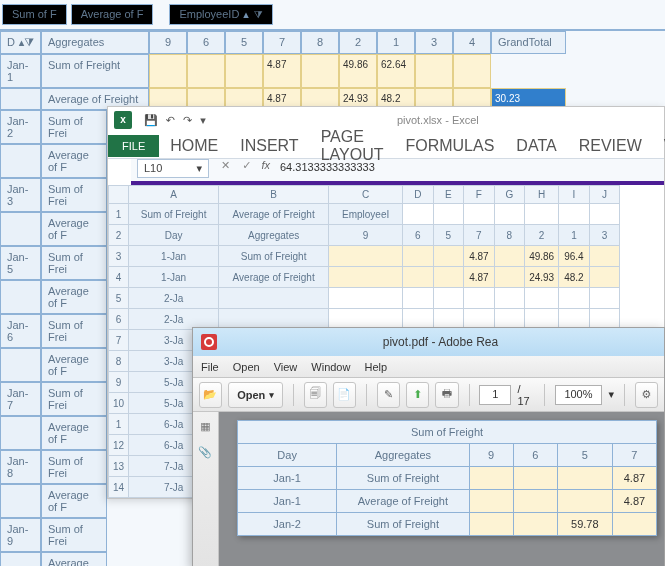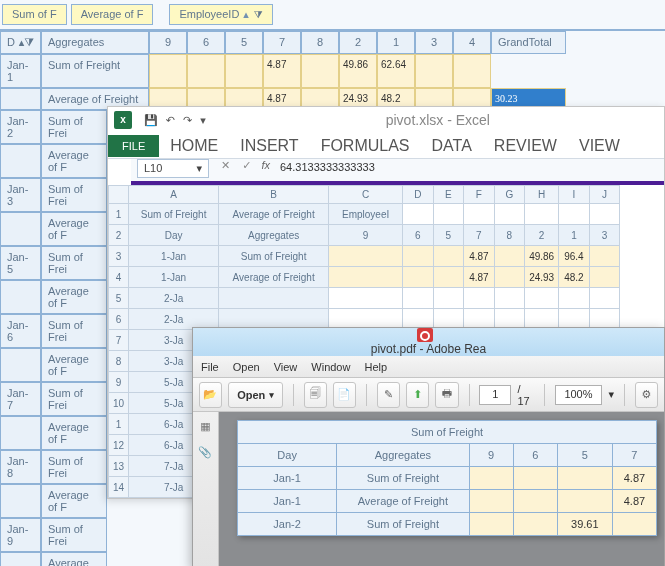--- a/index.html
+++ b/index.html
@@ -1,45 +1,45 @@
 <!DOCTYPE html>
 <html><head>
 <meta charset="utf-8">
 <style>
   * { margin: 0; padding: 0; box-sizing: border-box; font-family: "Segoe UI", Tahoma, sans-serif; font-size: 11px; }
   body { background: #f4f8fc; width: 665px; height: 566px; position: relative; overflow: hidden; color: #333; }
 
   
   .pivot { position: absolute; left: 0; top: 0; width: 665px; }
   .pivot-chips { display: flex; gap: 4px; padding: 4px 2px; border-bottom: 1px solid #8fb2d6; }
-  .chip { border: 1px solid #8fb2d6; background: #fef9c3; padding: 3px 9px; color: #5f768d; position: relative; }
+  .chip { border: 1px solid #8fb2d6; background: #000000; padding: 3px 9px; color: #5f768d; position: relative; }
   .chip .arrow { color: #7392b1; margin-left: 4px; }
   .chip .filt { color: #5f768d; margin-left: 5px; font-size: 10px; }
 
   .pivot-hrow { display: flex; border-top: 1px solid #8fb2d6; }
   .hcell { border: 1px solid #8fb2d6; background: #e9f1f9; padding: 4px 6px; color: #5f768d; text-align: left; }
   .hcell.col { width: 38px; text-align: center; }
   .hcell.gt { width: 75px; }
 
   .pivot-body { }
   .prow { display: flex; }
   .rcell { border: 1px solid #8fb2d6; background: #e9f1f9; padding: 4px 6px; color: #5f768d; }
   .rcell.day { width: 41px; }
   .rcell.agg { width: 108px; }
   .vcell { border: 1px solid #e3cf89; background: #fdf3d4; width: 38px; padding: 4px 3px; color: #333; font-size: 10px; text-align: left; }
   .vcell.gt { width: 75px; }
-  .vcell.selected { background: #317fcc; color: #fff; font-family: Liberation Serif, serif; }
+  .vcell.selected { background: #317fcc; color: #fff; }
 
   
   .excel { position: absolute; left: 107px; top: 106px; width: 558px; background: #fff; border: 1px solid #c5c5c5; box-shadow: -2px 2px 8px rgba(0,0,0,0.15); }
   .excel-title { height: 26px; display: flex; align-items: center; background: #fff; }
   .xl-mark { width: 18px; height: 18px; margin: 0 6px; background: #217346; color: #fff; text-align: center; line-height: 18px; font-weight: bold; font-size: 10px; border-radius: 2px; }
   .qat { display: flex; gap: 8px; padding: 0 6px; color: #555; }
   .qat span { cursor: pointer; }
-  .excel-doc { flex: 1; text-align: center; color: #888; font-size: 14px; }
+  .excel-doc { flex: 1; text-align: center; color: #888; font-size: 11px; }
   .ribbon { display: flex; align-items: center; height: 26px; background: #fff; border-bottom: 1px solid #d3dbe4; }
   .ribbon .file { background: #217346; color: #fff; padding: 5px 14px; font-size: 11px; }
   .ribbon .tab { padding: 5px 11px; color: #555; font-size: 16px; cursor: pointer; }
 
   .fxbar { display: flex; align-items: flex-start; height: 26px; border-bottom: 4px solid #4c1d95; background: #f6f9fc; margin-left: 23px; }
   .namebox { width: 72px; border: 1px solid #b0c4da; background: #fff; margin: 0 6px; padding: 2px 6px; color: #444; display: flex; justify-content: space-between; }
   .fx-btn { color: #888; padding: 0 6px; cursor: pointer; }
   .fx-lbl { font-style: italic; color: #666; padding: 0 4px; }
   .fx-val { flex: 1; padding: 2px 6px; color: #333; }
 
@@ -48,21 +48,21 @@
   .sheet th.row, .sheet td.row { width: 20px; background: #eef4fa; border: 1px solid #c5d2e0; color: #5f768d; text-align: center; font-weight: normal; font-size: 10px; }
   .sheet th.col { background: #eef4fa; border: 1px solid #c5d2e0; color: #5f768d; text-align: center; font-weight: normal; font-size: 10px; padding: 3px 0; }
   .sheet td { border: 1px solid #c5d2e0; font-size: 10px; padding: 3px 4px; height: 21px; text-align: center; color: #333; }
   .sheet td.hdr { background: #e9f1f9; color: #5f768d; }
   .sheet td.val { background: #fdf3d4; }
   .colA { width: 90px; } .colB { width: 110px; } .colC { width: 74px; }
   .colN { width: 30.5px; }
 
   
   .pdf { position: absolute; left: 192px; top: 327px; width: 473px; background: #f2f2f2; border: 1px solid #a0a0a0; box-shadow: -2px 2px 10px rgba(0,0,0,0.25); }
-  .pdf-title { height: 28px; background: linear-gradient(#cfe8f9,#b8dbf4); display: flex; align-items: center; padding: 0 8px; color: #3a3a3a; flex-direction: column; }
+  .pdf-title { height: 28px; background: linear-gradient(#cfe8f9,#b8dbf4); display: flex; align-items: center; padding: 0 8px; color: #3a3a3a; }
   .pdf-ico { width: 16px; height: 16px; background: #d63b3b; border-radius: 2px; margin-right: 8px; position: relative; }
   .pdf-ico::after { content: ''; position: absolute; left: 3px; top: 3px; width: 10px; height: 10px; border: 2px solid #fff; border-radius: 50%; box-sizing: border-box; }
   .pdf-t { flex: 1; text-align: center; font-size: 12px; }
   .pdf-menu { height: 22px; display: flex; align-items: center; background: linear-gradient(#f5f5f5,#e8e8e8); padding: 0 8px; gap: 14px; color: #333; border-bottom: 1px solid #c5c5c5; }
   .pdf-menu span { cursor: pointer; }
   .pdf-tool { height: 34px; background: linear-gradient(#fafafa,#e6e6e6); display: flex; align-items: center; padding: 0 6px; gap: 6px; border-bottom: 1px solid #c5c5c5; }
   .tbtn { width: 26px; height: 26px; border: 1px solid #c5c5c5; border-radius: 3px; background: linear-gradient(#fff,#eee); display: flex; align-items: center; justify-content: center; cursor: pointer; color: #666; }
   .openbtn { padding: 0 8px; height: 26px; border: 1px solid #c5c5c5; border-radius: 3px; background: linear-gradient(#fff,#eee); display: flex; align-items: center; gap: 4px; font-weight: bold; cursor: pointer; color: #333; }
   .sep { width: 1px; height: 22px; background: #c5c5c5; margin: 0 4px; }
   .pagebox, .zoombox { width: 36px; height: 20px; border: 1px solid #b0b0b0; background: #fff; text-align: center; font-size: 11px; padding: 2px 0; }
@@ -209,20 +209,21 @@
       <span>↶</span>
       <span>↷</span>
       <span>▾</span>
     </div>
     <div class="excel-doc">pivot.xlsx - Excel</div>
   </div>
   <div class="ribbon">
     <div class="file">FILE</div>
     <div class="tab">HOME</div>
     <div class="tab">INSERT</div>
+    <div class="tab">PAGE LAYOUT</div>
     <div class="tab">FORMULAS</div>
     <div class="tab">DATA</div>
     <div class="tab">REVIEW</div>
     <div class="tab">VIEW</div>
   </div>
   <div class="fxbar">
     <div class="namebox">
         <span>L10</span>
         <span>▾</span>
       </div>
@@ -502,21 +503,21 @@
                 <td class="val"></td>
                 <td class="val"></td>
                 <td class="val"></td>
                 <td class="val">4.87</td>
               </tr>
           <tr>
                 <td class="hdr">Jan-2</td>
                 <td class="hdr">Sum of Freight</td>
                 <td class="val"></td>
                 <td class="val"></td>
-                <td class="val">39.61</td>
+                <td class="val">59.78</td>
                 <td class="val"></td>
               </tr>
         </tbody>
           </table>
       </div>
     </div>
   </div>
 </div>
 
 </body></html>

